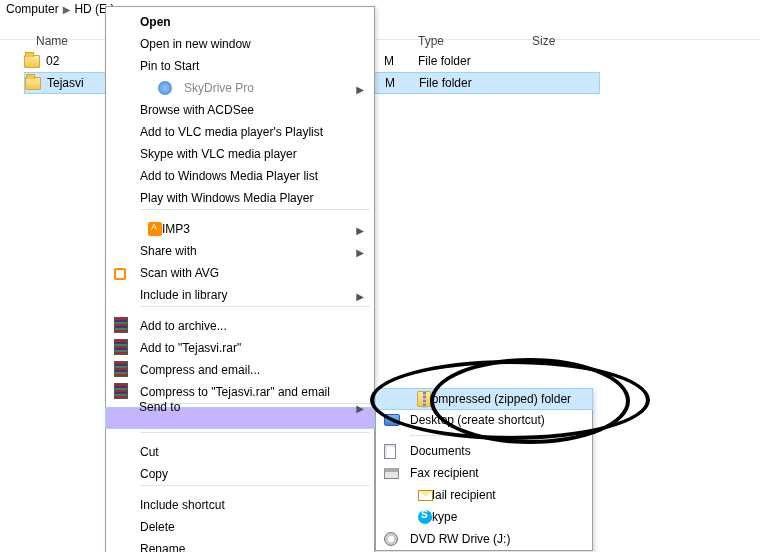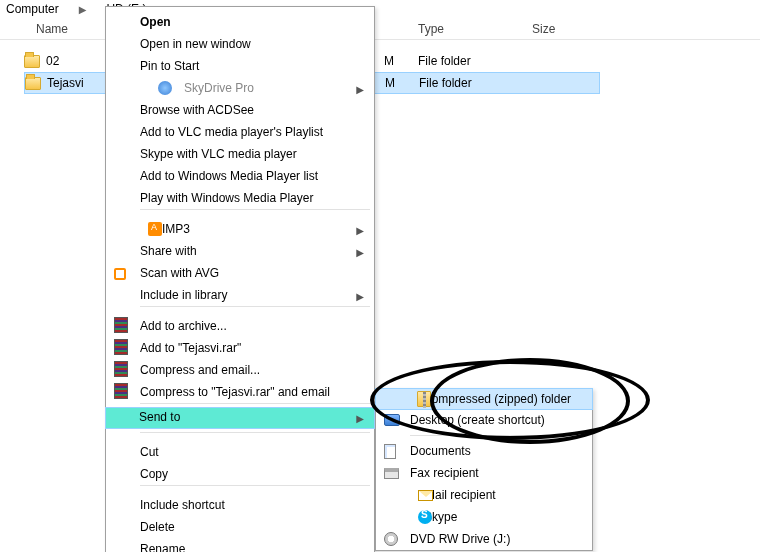--- a/index.html
+++ b/index.html
@@ -1,43 +1,43 @@
 <!DOCTYPE html>
 <html><head>
 <meta charset="utf-8">
 <style>
   * { box-sizing: border-box; margin: 0; padding: 0; font-family: "Segoe UI", Tahoma, sans-serif; font-size: 12px; }
   body { background: #fff; width: 760px; height: 552px; overflow: hidden; position: relative; color: #000; }
 
   
-  .breadcrumb { display: flex; align-items: center; gap: 20px; padding: 2px 6px; color: #444; }
+  .breadcrumb { display: flex; align-items: center; gap: 4px; padding: 2px 6px; color: #444; }
   .breadcrumb .sep { font-size: 10px; color: #666; }
   .breadcrumb span { color: #000; }
 
   
   .col-headers { position: absolute; top: 18px; left: 0; right: 0; height: 22px; border-bottom: 1px solid #e5e5e5; }
-  .col-headers div { position: absolute; top: 4px; color: #444; }
+  .col-headers div { position: absolute; top: 16px; color: #444; }
   .col-headers .name { left: 36px; }
   .col-headers .type { left: 418px; }
   .col-headers .size { left: 532px; }
 
   
   .row { position: absolute; left: 24px; height: 22px; display: flex; align-items: center; gap: 6px; width: 576px; }
   .row.selected { background: #cce8ff; border: 1px solid #99d1ff; }
   .folder-icon { width: 16px; height: 13px; background: linear-gradient(#ffe9a6,#f6c549); border: 1px solid #d6a92e; border-radius: 1px; position: relative; }
   .folder-icon::before { content:""; position:absolute; top:-4px; left:0; width:7px; height:4px; background:#f6c549; border:1px solid #d6a92e; border-bottom:none; border-radius:1px 1px 0 0; }
   .row .type-cell { position:absolute; left: 394px; }
   .row .date-tail { position:absolute; left: 360px; color:#000; } 
 
   
   .menu { position: absolute; top: 6px; left: 105px; width: 270px; background: #fff; border: 1px solid #a0a0a0; box-shadow: 2px 2px 4px rgba(0,0,0,0.15); }
   .menu-row { display:flex; align-items:flex-end; height: 22px; padding: 0 24px 0 34px; position: relative; cursor: default; color:#000; }
   .menu-row.bold { font-weight: 600; }
   .menu-row.dis { color: #888; margin-left: 44px; }
-  .menu-row.hl { background: #5eead4; border: 1px solid #99d1ff; margin:-1px; padding: 0 23px 4px 33px; }
+  .menu-row.hl { background: #c4b5fd; border: 1px solid #99d1ff; margin:-1px; padding: 0 23px 14px 33px; }
   .menu-sep { height: 1px; background: #e1e1e1; margin: 4px 4px 4px 34px; }
   .menu-row .arrow { position: absolute; right: 10px; font-size: 10px; color:#555; }
   .mi-icon { position: absolute; left: 8px; width: 16px; height: 16px; display:flex; align-items:center; justify-content:center; }
 
   
   .ico-rar { background: repeating-linear-gradient(to bottom,#a52a2a 0,#a52a2a 2px,#4b2e83 2px,#4b2e83 4px,#2e8b57 4px,#2e8b57 6px); width:14px; height:16px; border:1px solid #555; }
   .ico-avg { background:#fff; border:2px solid #ff8c00; border-radius:2px; width:12px; height:12px; }
   .ico-aimp { background:#ff8c00; width:14px; height:14px; border-radius:2px; position:relative; }
   .ico-aimp::after{content:"A"; color:#fff; font-size:9px; position:absolute; left:3px; top:0;}
   .ico-sky { width:14px; height:14px; background: radial-gradient(circle at 50% 50%, #8fc7ff, #3a7fd5); border-radius:50%; }

